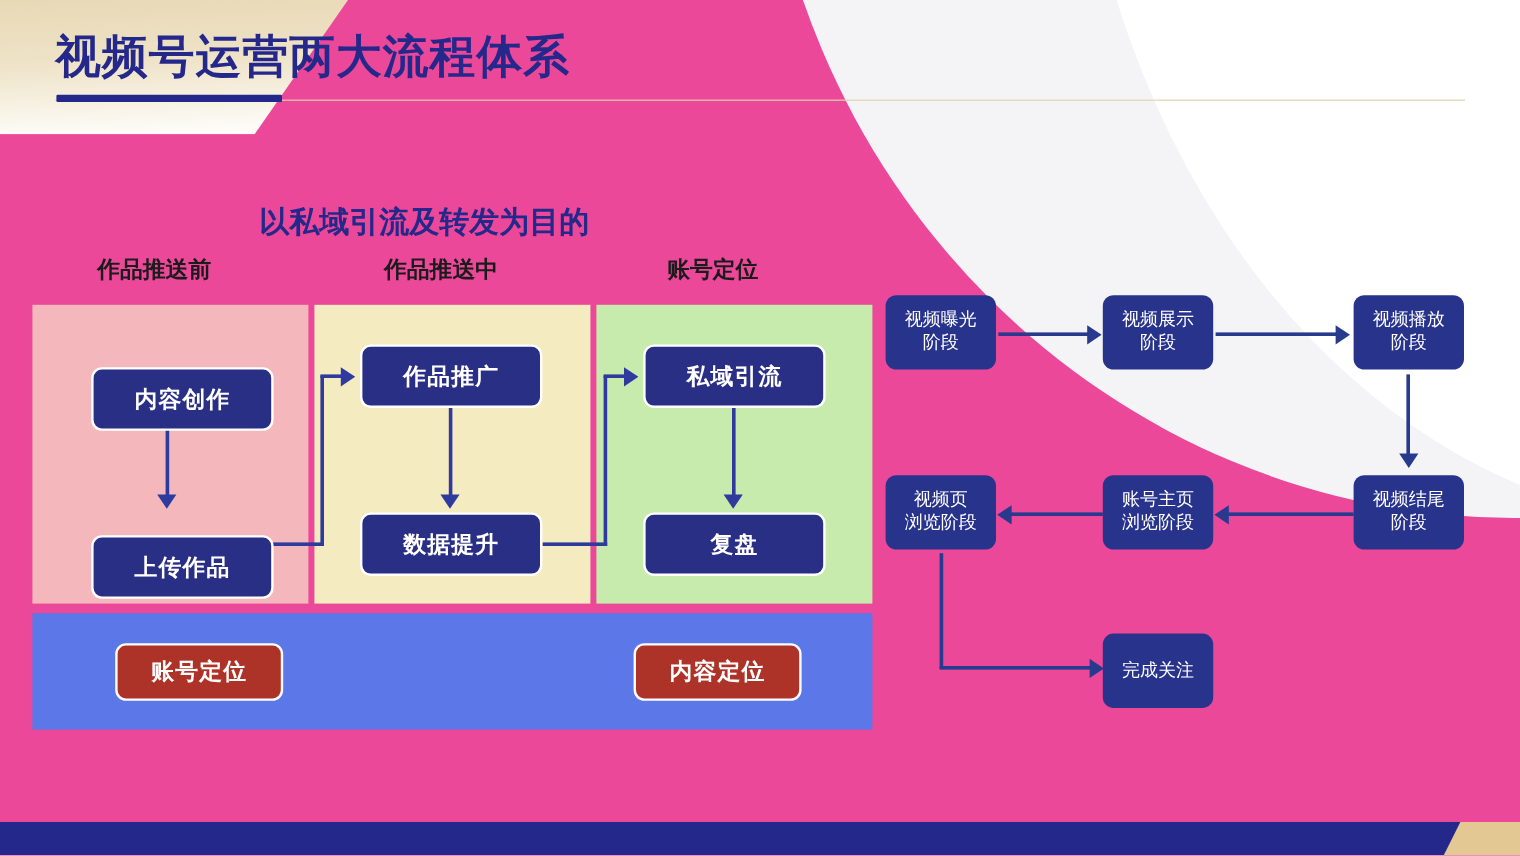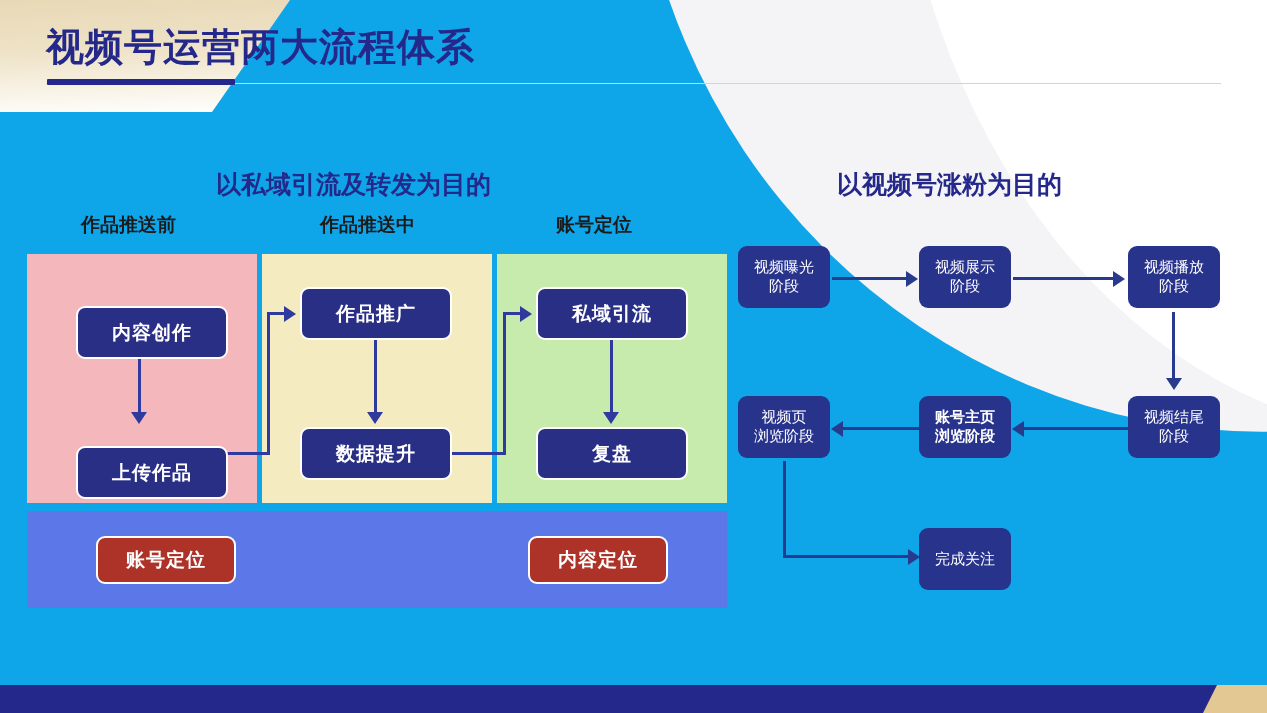--- a/index.html
+++ b/index.html
@@ -4,21 +4,21 @@
 <title>视频号运营两大流程体系</title>
 <style>
   html,body{margin:0;padding:0;}
   body{
     width:1267px;height:713px;
     background:#ffffff;
     font-family:"Liberation Sans","DejaVu Sans",sans-serif;
     overflow:hidden;
     position:relative;
   }
-  .slide{position:absolute;inset:0;width:1267px;height:713px;overflow:hidden;background:#0ea5e9;}
+  .slide{position:absolute;inset:0;width:1267px;height:713px;overflow:hidden;background:#ec4899;}
 
   
   .deco-topleft{
     position:absolute;left:0;top:0;width:290px;height:112px;
     background:linear-gradient(178deg,#e8d9b6 0%,#eee2c6 42%,#f7f1e2 72%,#ffffff 100%);
     clip-path:polygon(0 0, 290px 0, 212px 112px, 0 112px);
     pointer-events:none;
   }
   .deco-topright{
     position:absolute;right:-60px;top:-150px;width:620px;height:640px;
@@ -174,21 +174,20 @@
   <div class="node n-bot c1">上传作品</div>
   <div class="node n-top c2">作品推广</div>
   <div class="node n-top c3">私域引流</div>
   <div class="node n-bot c2">数据提升</div>
   <div class="node n-bot c3">复盘</div>
 
   <div class="blue-band"></div>
   <div class="node red n-badge b1">账号定位</div>
   <div class="node red n-badge b3">内容定位</div>
 
-  <div class="sec-head" style="left:837px;top:168px;">以视频号涨粉为目的</div>
 
   <div class="rln" style="left:832px;top:277px;width:78px;height:3px;"></div>
   <div class="arrow-right" style="left:906px;top:271px;border-left-color:#273a8e;"></div>
 
   <div class="rln" style="left:1013px;top:277px;width:103px;height:3px;"></div>
   <div class="arrow-right" style="left:1113px;top:271px;border-left-color:#273a8e;"></div>
 
   <div class="rln" style="left:1172px;top:312px;width:3px;height:68px;"></div>
   <div class="arrow-down" style="left:1166px;top:378px;border-top-color:#273a8e;"></div>
 
@@ -223,21 +222,21 @@
     </div>
   </div>
 
   <div class="rnode" style="left:1128px;top:396px;">
     <div>
       <div>视频结尾</div>
       <div>阶段</div>
     </div>
   </div>
 
-  <div class="rnode" style="left:919px;top:396px;font-weight:bold;">
+  <div class="rnode" style="left:919px;top:396px;">
     <div>
       <div>账号主页</div>
       <div>浏览阶段</div>
     </div>
   </div>
 
   <div class="rnode" style="left:738px;top:396px;">
     <div>
       <div>视频页</div>
       <div>浏览阶段</div>

